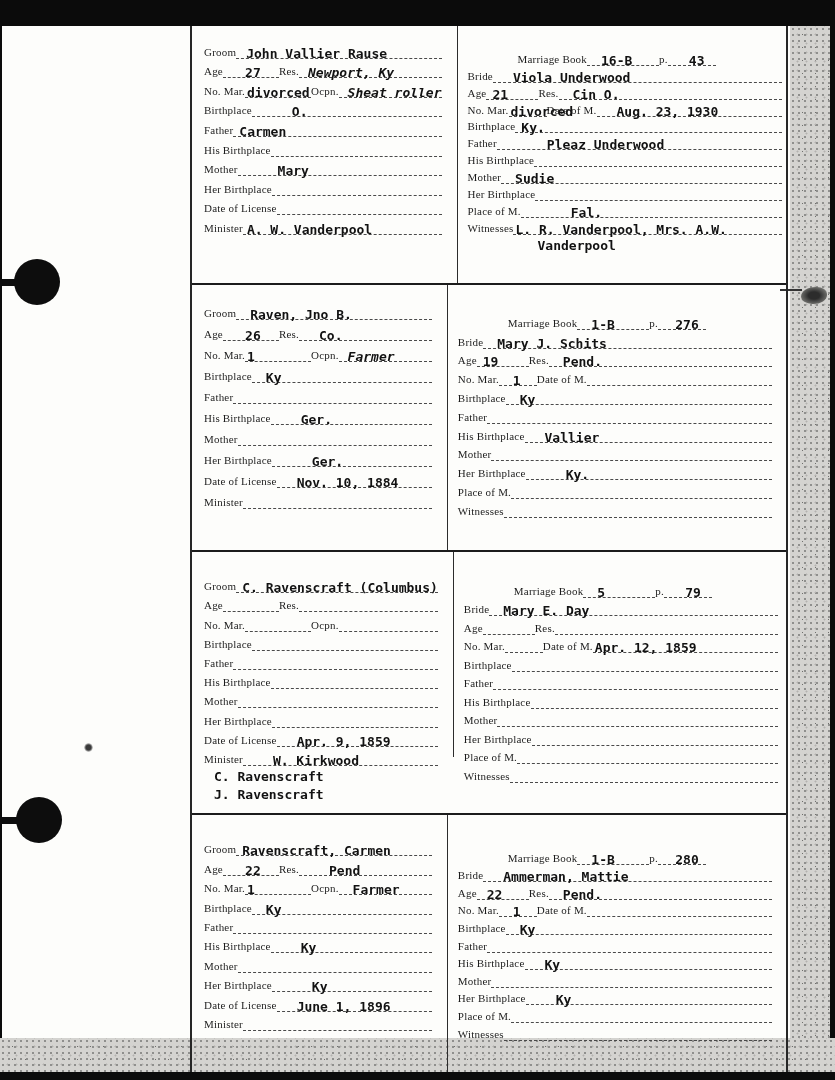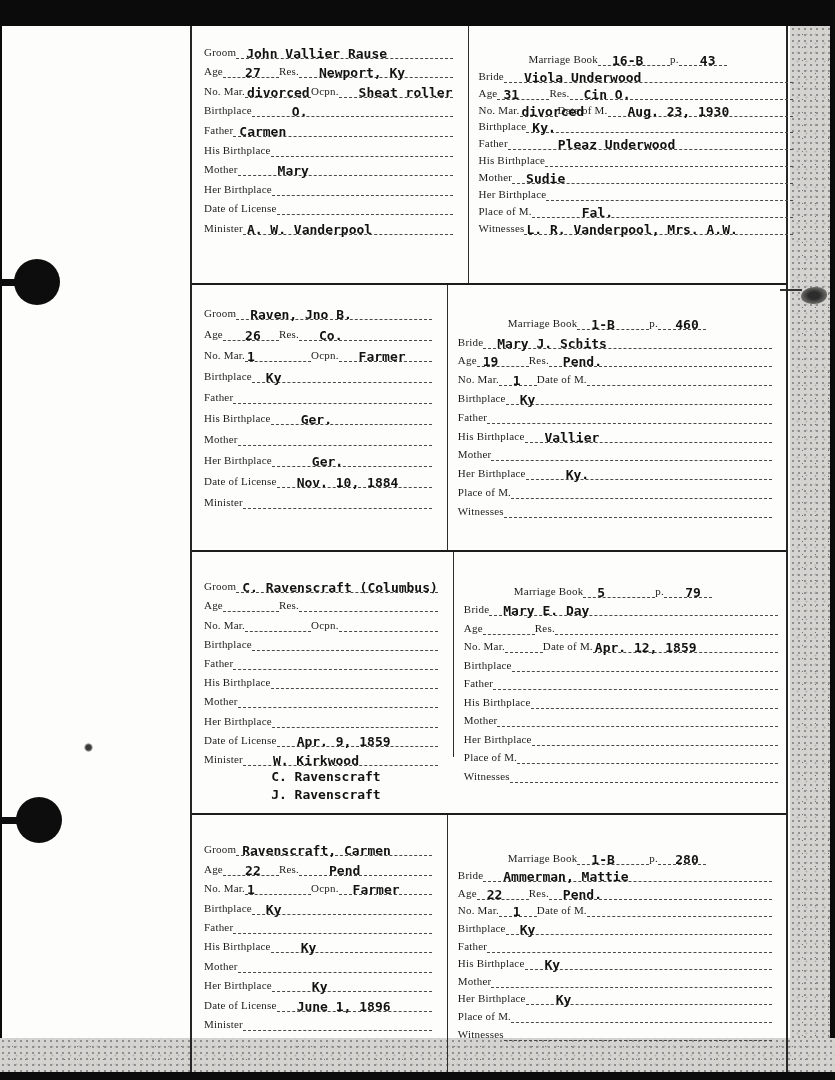--- a/index.html
+++ b/index.html
@@ -23,33 +23,33 @@
   .row{display:flex;align-items:flex-end;}
   .row.plain{border:none;}
   .lbl{font-family:"Liberation Serif",serif;font-size:11px;color:#1d1d1d;white-space:nowrap;padding-bottom:1px;letter-spacing:.2px;}
   .cell{border-bottom:1.6px dashed #4a4a4a;display:flex;align-items:flex-end;height:9px;box-sizing:border-box;}
   .cell.fx{flex:1;}
   .val{font-family:"DejaVu Sans Mono",monospace;font-weight:700;font-size:13px;line-height:1;color:#121212;white-space:nowrap;margin-bottom:-2px;}
   .plain .val{margin-bottom:0;}
   
   .wA{width:56px;justify-content:center;} .wM{width:66px;} .bA{width:52px;} .bM{width:38px;} .mbB{width:72px;} .mbP{width:48px;justify-content:center;}
   
-  .i2{margin-left:2px;} .i4{margin-left:4px;} .i6{margin-left:6px;} .i8{margin-left:20px;} .i10{margin-left:10px;}
+  .i2{margin-left:2px;} .i4{margin-left:4px;} .i6{margin-left:6px;} .i8{margin-left:9px;font-style:italic;} .i10{margin-left:10px;}
   .i14{margin-left:14px;} .i20{margin-left:20px;} .i30{margin-left:30px;} .i40{margin-left:40px;} .i50{margin-left:50px;} .i70{margin-left:70px;}
   .mb{margin-left:50px;margin-right:66px;}
   
   .c1 .gcol{padding-top:13px;} .c1 .bcol{padding-top:7px;}
   .c2 .gcol{padding-top:14px;} .c2 .bcol{padding-top:10px;}
   .c3 .gcol{padding-top:22px;} .c3 .bcol{padding-top:11px;}
   .c4 .gcol{padding-top:22px;} .c4 .bcol{padding-top:16px;}
   .c1 .gcol .row{height:19.6px;} .c1 .bcol .row{height:16.9px;}
   .c2 .gcol .row{height:21px;}  .c2 .bcol .row{height:18.8px;}
   .c3 .gcol .row{height:19.2px;}.c3 .bcol .row{height:18.5px;}
   .c4 .gcol .row{height:19.4px;}.c4 .bcol .row{height:17.6px;}
-  .c3 .gcol .row.plain{height:17.5px;justify-content:center;}
+  .c3 .gcol .row.plain{height:17.5px;}
 </style>
 </head>
 <body>
 
 <div class="page">
 
   <div class="bar" style="left:0;top:0;width:835px;height:26px;"></div>
   <div class="bar" style="left:0;top:1072px;width:835px;height:8px;"></div>
   <div class="bar" style="left:0;top:0;width:2px;height:1080px;"></div>
   <div class="noise" style="position:absolute;left:790px;top:26px;width:40px;height:1046px;"></div>
@@ -151,21 +151,21 @@
           </div>
         <div class="row">
             <span class="lbl">Bride</span>
             <span class="cell fx">
               <span class="val i20">Viola Underwood</span>
             </span>
           </div>
         <div class="row">
             <span class="lbl">Age</span>
             <span class="cell bA">
-              <span class="val i6">31</span>
+              <span class="val i6">21</span>
             </span>
             <span class="lbl">Res.</span>
             <span class="cell fx">
               <span class="val i14">Cin O.</span>
             </span>
           </div>
         <div class="row">
             <span class="lbl">No. Mar.</span>
             <span class="cell bM">
               <span class="val i2">divorced</span>
@@ -209,20 +209,23 @@
             <span class="lbl">Place of M.</span>
             <span class="cell fx">
               <span class="val i50">Fal.</span>
             </span>
           </div>
         <div class="row">
             <span class="lbl">Witnesses</span>
             <span class="cell fx">
               <span class="val i2">L. R. Vanderpool, Mrs. A.W.</span>
             </span>
+          </div>
+        <div class="row plain">
+            <span class="val i70">Vanderpool</span>
           </div>
       </div>
     </div>
 
     <div class="card c2">
       <div class="gcol">
         <div class="row">
             <span class="lbl">Groom</span>
             <span class="cell fx">
               <span class="val i14">Raven, Jno B.</span>
@@ -292,21 +295,21 @@
           </div>
       </div>
       <div class="bcol">
         <div class="row mb">
             <span class="lbl">Marriage Book</span>
             <span class="cell mbB">
               <span class="val i14">1-B</span>
             </span>
             <span class="lbl">p.</span>
             <span class="cell mbP">
-              <span class="val i10">460</span>
+              <span class="val i10">276</span>
             </span>
           </div>
         <div class="row">
             <span class="lbl">Bride</span>
             <span class="cell fx">
               <span class="val i14">Mary J. Schits</span>
             </span>
           </div>
         <div class="row">
             <span class="lbl">Age</span>

